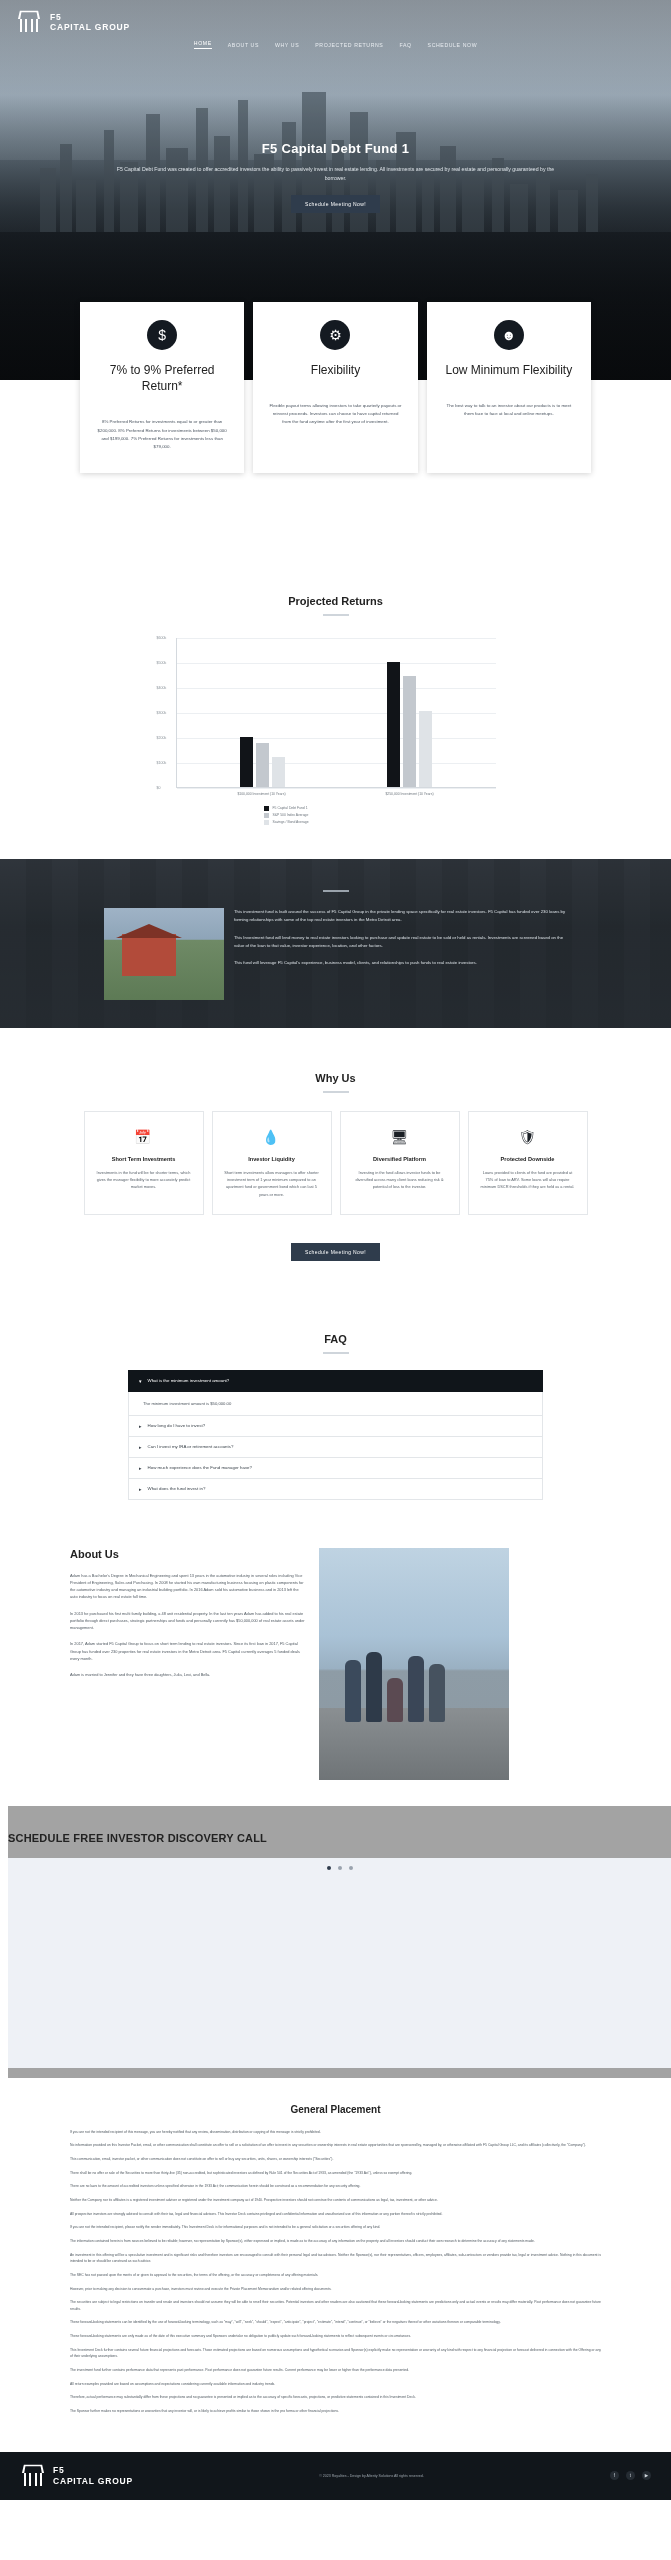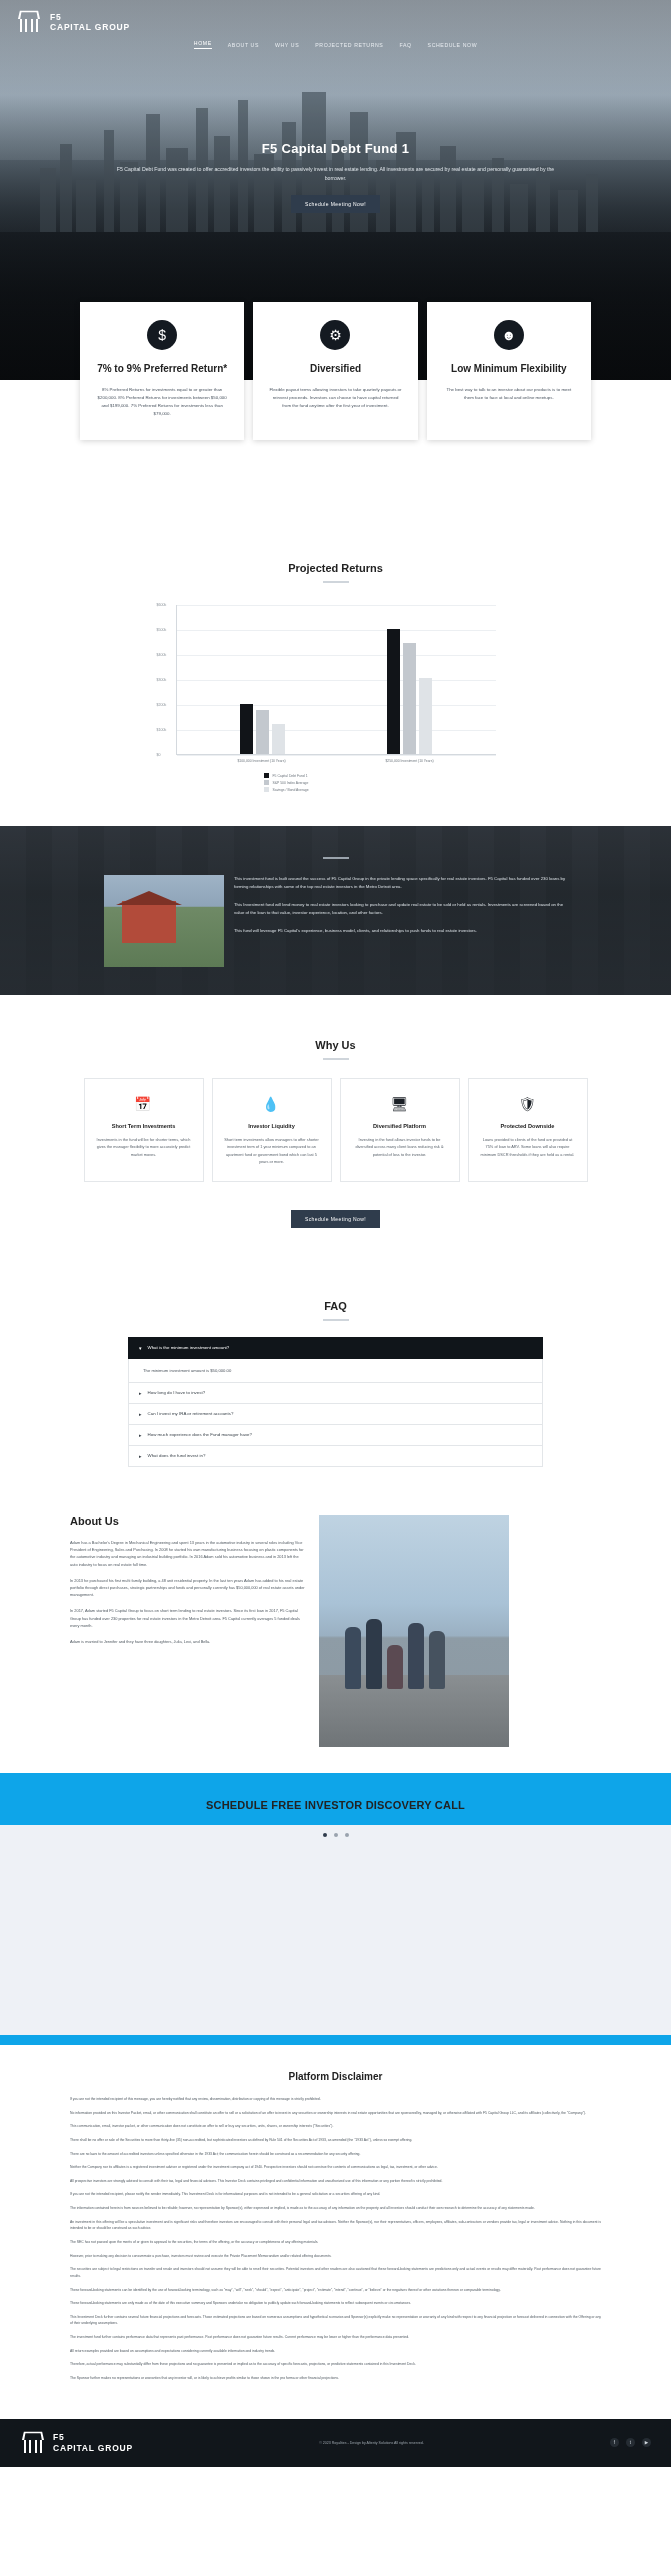--- a/index.html
+++ b/index.html
@@ -79,21 +79,21 @@
   
   .cards-wrap { position: relative; z-index: 6; margin-top: -78px; display:flex; justify-content:center; gap: 9px; padding: 0 80px; }
   .card {
     background:#fff; width: 165px; padding: 18px 16px 22px; text-align:center;
     box-shadow: 0 1px 6px rgba(0,0,0,.18);
   }
   .card .ico {
     width: 30px; height: 30px; border-radius: 50%; background: #141a21; margin: 0 auto 12px;
     display:flex; align-items:center; justify-content:center; color:#fff; font-size: 14px;
   }
-  .card h3 { font-size: 10px; font-weight:700; line-height:1.35; margin-bottom: 10px; }
+  .card h3 { font-size: 12px; font-weight:400; line-height:1.35; margin-bottom: 24px; }
   .card p { font-size: 4.4px; line-height:1.85; color:#4b5560; }
 
   .cards-spacer { height: 104px; background:#fff; }
 
   
   .section-title { text-align:center; font-size: 11px; font-weight:700; padding-top: 18px; }
   .title-rule { width: 26px; height: 2px; background:#cfd5db; margin: 7px auto 0; }
   .chart-box { margin: 22px auto 0; width: 320px; }
   .chart-area { position: relative; height: 150px; border-left: 1px solid #d4d9de; border-bottom: 1px solid #d4d9de; }
   .grid-line { position:absolute; left:0; right:0; border-top: 1px solid #eceff2; }
@@ -163,21 +163,21 @@
     width: 190px; height: 232px; flex:none;
     background:
       linear-gradient(180deg,#bfd3e2 0%,#a9c2d6 38%,#9ab0c2 52%,#8e9ca6 53%,#8b98a2 100%);
     position:relative; overflow:hidden;
   }
   .about-photo .rocks { position:absolute; left:0; right:0; bottom:0; height: 72px; background: linear-gradient(180deg,#8a8f92,#6f7477); }
   .about-photo .fam { position:absolute; left: 26px; bottom: 58px; display:flex; align-items:flex-end; gap: 5px; }
   .about-photo .fam i { display:block; width: 16px; background:#3b4a5c; border-radius: 6px 6px 2px 2px; }
 
   
-  .schedule { padding: 26px 0 10px; text-align:center; background:#0ea5e9; }
+  .schedule { padding: 26px 0 10px; text-align:left; background:#a3a3a3;margin-left:8px; }
   .schedule h2 { font-size: 11px; font-weight:700; letter-spacing:.2px; }
   .cal-band { height: 210px; background:#eef1f6; margin-top: 14px; position:relative; }
   .dots { position:absolute; top: 8px; left:50%; transform:translateX(-50%); display:flex; gap:7px; }
   .dots i { width:4px; height:4px; border-radius:50%; background:#9aa3ae; display:block; }
   .dots i.on { background:#2f3c4c; }
 
   
   .disclaimer { padding: 26px 70px 30px; background:#fff; }
   .disclaimer h2 { text-align:center; font-size: 10px; font-weight:700; margin-bottom: 14px; }
   .disclaimer p { font-size: 3.4px; line-height: 1.95; color:#4e575f; margin-bottom: 7px; text-align: justify; }
@@ -261,21 +261,21 @@
   </section>
 
   <div class="cards-wrap">
     <div class="card">
       <div class="ico">$</div>
       <h3>7% to 9% Preferred Return*</h3>
       <p>8% Preferred Returns for investments equal to or greater than $200,000. 8% Preferred Returns for investments between $50,000 and $199,000. 7% Preferred Returns for investments less than $79,000.</p>
     </div>
     <div class="card">
       <div class="ico">⚙</div>
-      <h3>Diversified</h3>
+      <h3>Flexibility</h3>
       <p>Flexible payout terms allowing investors to take quarterly payouts or reinvest proceeds. Investors can choose to have capital returned from the fund anytime after the first year of investment.</p>
     </div>
     <div class="card">
       <div class="ico">☻</div>
       <h3>Low Minimum Flexibility</h3>
       <p>The best way to talk to an investor about our products is to meet them face to face at local and online meetups.</p>
     </div>
   </div>
   <div class="cards-spacer"></div>
 
@@ -442,21 +442,21 @@
     <div class="cal-band">
       <div class="dots">
         <i class="on"></i>
         <i></i>
         <i></i>
       </div>
     </div>
   </section>
 
   <section class="disclaimer">
-    <h2>Platform Disclaimer</h2>
+    <h2>General Placement</h2>
     <p>If you are not the intended recipient of this message, you are hereby notified that any review, dissemination, distribution or copying of this message is strictly prohibited.</p>
     <p>No information provided on this Investor Packet, email, or other communication shall constitute an offer to sell or a solicitation of an offer to invest in any securities or ownership interests in real estate opportunities that are sponsored by, managed by, or otherwise affiliated with F5 Capital Group LLC, and its affiliates (collectively, the "Company").</p>
     <p>This communication, email, investor packet, or other communication does not constitute an offer to sell or buy any securities, units, shares, or ownership interests ("Securities").</p>
     <p>There shall be no offer or sale of the Securities to more than thirty-five (35) non-accredited, but sophisticated investors as defined by Rule 501 of the Securities Act of 1933, as amended (the "1933 Act"), unless so exempt offering.</p>
     <p>There are no laws to the amount of accredited investors unless specified otherwise in the 1933 Act; the communication herein should be construed as a recommendation for any security offering.</p>
     <p>Neither the Company nor its affiliates is a registered investment adviser or registered under the investment company act of 1940.  Prospective investors should not construe the contents of communications as legal, tax, investment, or other advice.</p>
     <p>All prospective investors are strongly advised to consult with their tax, legal and financial advisors. This Investor Deck contains privileged and confidential information and unauthorized use of this information or any portion thereof is strictly prohibited.</p>
     <p>If you are not the intended recipient, please notify the sender immediately. This Investment Deck is for informational purposes and is not intended to be a general solicitation or a securities offering of any kind.</p>
     <p>The information contained herein is from sources believed to be reliable; however, no representation by Sponsor(s), either expressed or implied, is made as to the accuracy of any information on the property and all investors should conduct their own research to determine the accuracy of any statements made.</p>
     <p>An investment in this offering will be a speculative investment and is significant risks and therefore investors are encouraged to consult with their personal legal and tax advisors. Neither the Sponsor(s), nor their representatives, officers, employees, affiliates, sub-contractors or vendors provide tax, legal or investment advice. Nothing in this document is intended to be or should be construed as such advice.</p>

